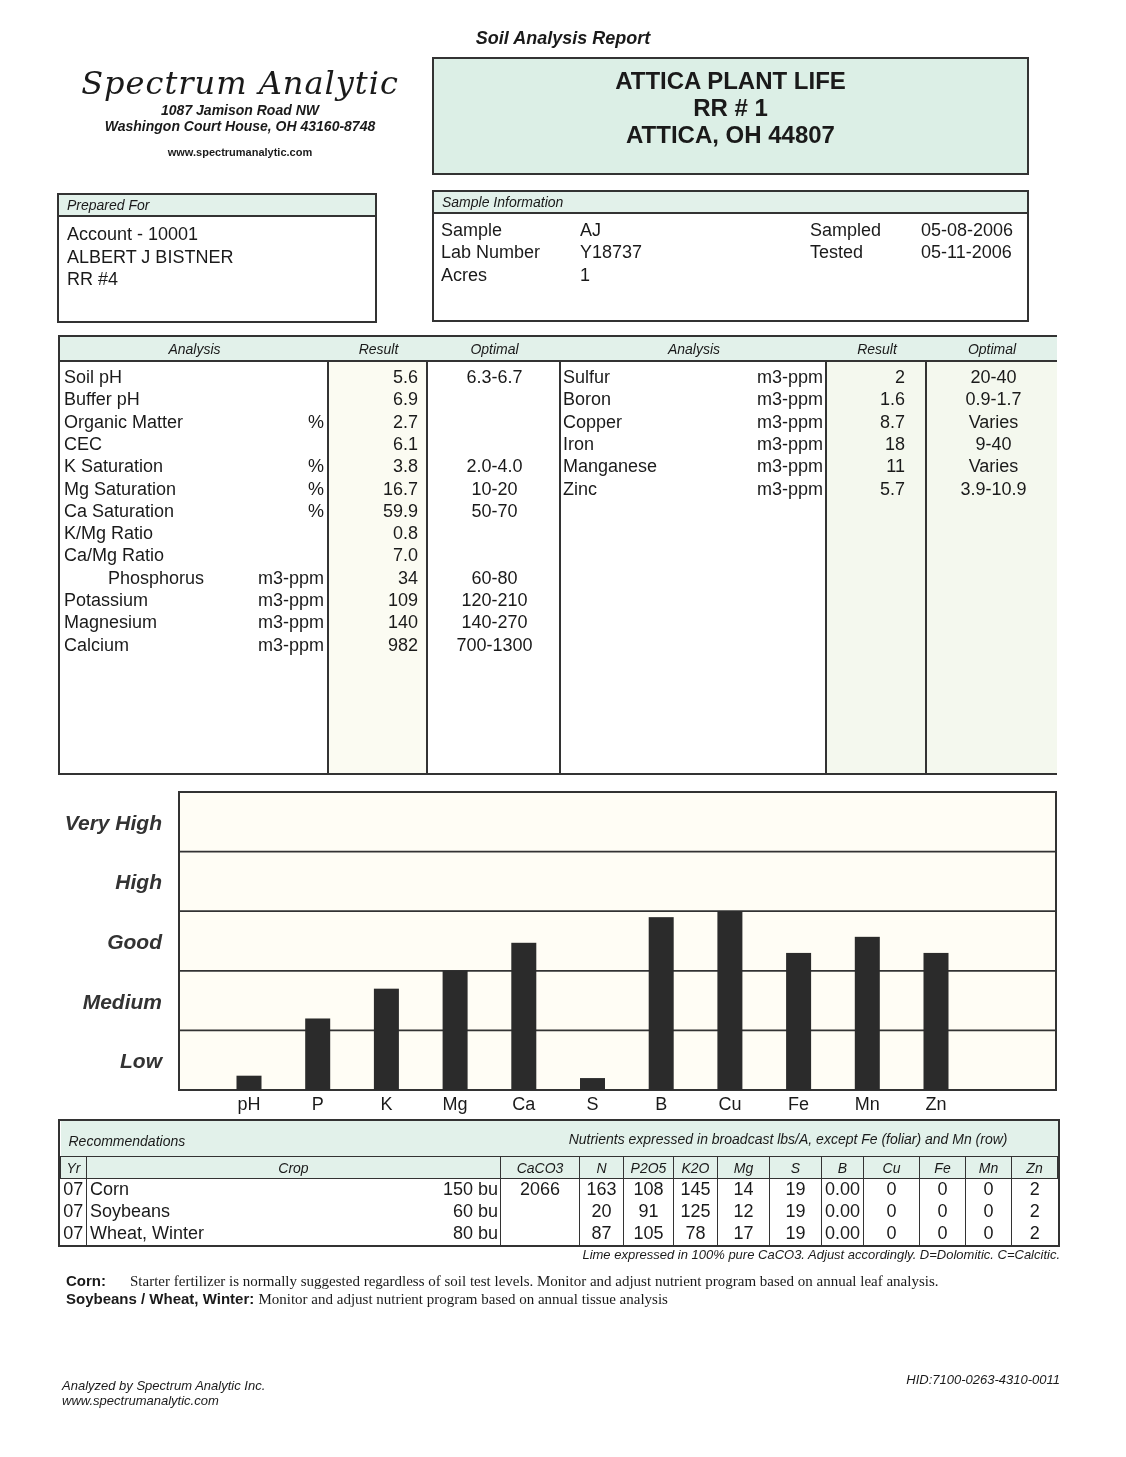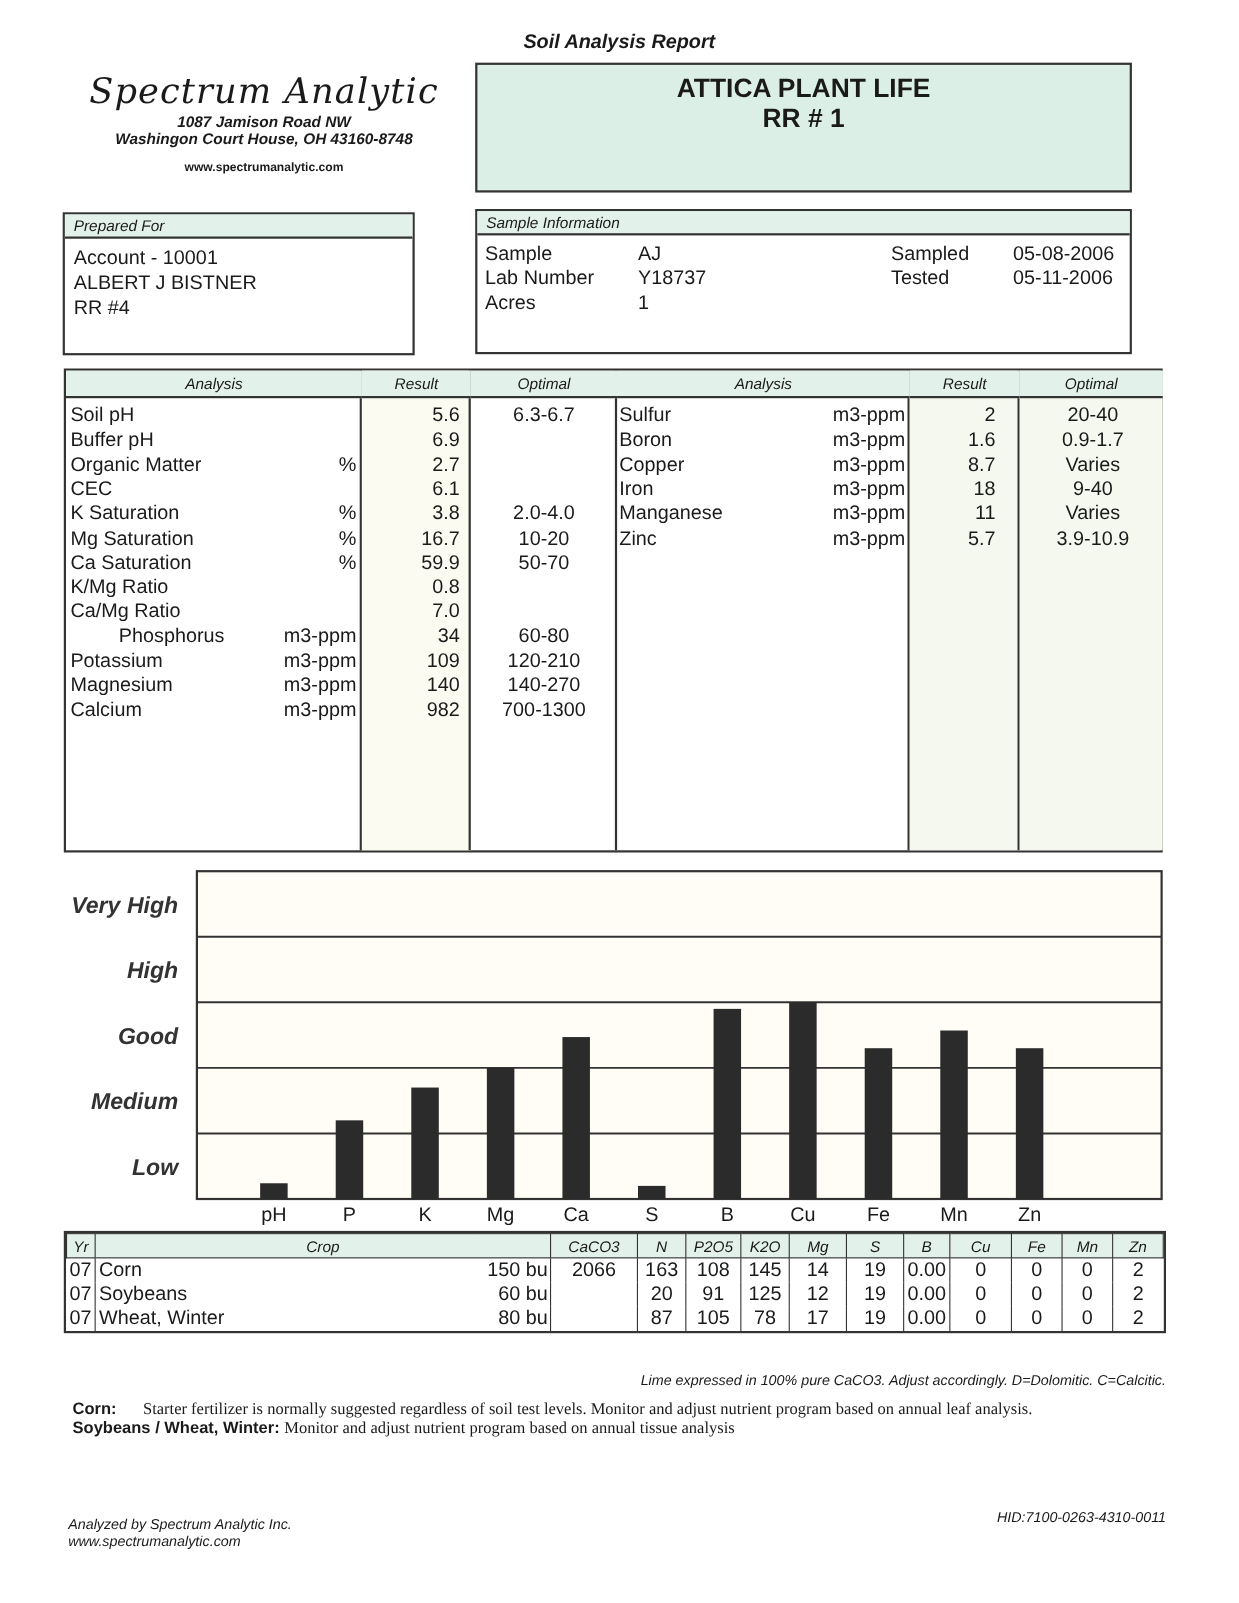--- a/index.html
+++ b/index.html
@@ -45,20 +45,21 @@
 <div class="abs logo">
   <div class="logo-name">Spectrum Analytic</div>
   <div class="logo-addr">1087 Jamison Road NW</div>
   <div class="logo-addr">Washingon Court House, OH  43160-8748</div>
   <div class="logo-web">www.spectrumanalytic.com</div>
 </div>
 
 <div class="abs client-box">
   <div>ATTICA PLANT LIFE</div>
   <div>RR # 1</div>
+  <div>ATTICA, OH  44807</div>
 </div>
 
 <div class="abs box prep">
   <div class="box-head">Prepared For</div>
   <div class="prep-body">
     <div>Account - 10001</div>
     <div>ALBERT J BISTNER</div>
     <div>RR #4</div>
   </div>
 </div>
@@ -207,20 +208,24 @@
       <rect x="796.8000000000001" y="146.828" width="25" height="153.172" fill="#2b2b2b"></rect>
       <text x="809.3000000000001" y="320" text-anchor="middle" font-size="18" fill="#1a1a1a" font-family="Liberation Sans, sans-serif">Mn</text>
       <rect x="865.5" y="162.92000000000002" width="25" height="137.07999999999998" fill="#2b2b2b"></rect>
       <text x="878" y="320" text-anchor="middle" font-size="18" fill="#1a1a1a" font-family="Liberation Sans, sans-serif">Zn</text>
     </svg>
 </div>
 
 <div class="abs recs">
   <table>
     <tbody>
+        <tr class="rh" style="background:#e2f1ea">
+      <td colspan="3" style="text-align:left;font-size:14px;font-style:italic;padding:10px 8px 4px;border-bottom:1px solid #333">Recommendations</td>
+      <td colspan="11" style="text-align:right;font-size:14px;font-style:italic;padding:6px 50px 4px 0;border-bottom:1px solid #333">Nutrients expressed in broadcast lbs/A, except Fe (foliar) and Mn (row)</td>
+    </tr>
     <tr id="rec-head">
           <th>Yr</th>
           <th colspan="2">Crop</th>
           <th>CaCO3</th>
           <th>N</th>
           <th>P2O5</th>
           <th>K2O</th>
           <th>Mg</th>
           <th>S</th>
           <th>B</th>

